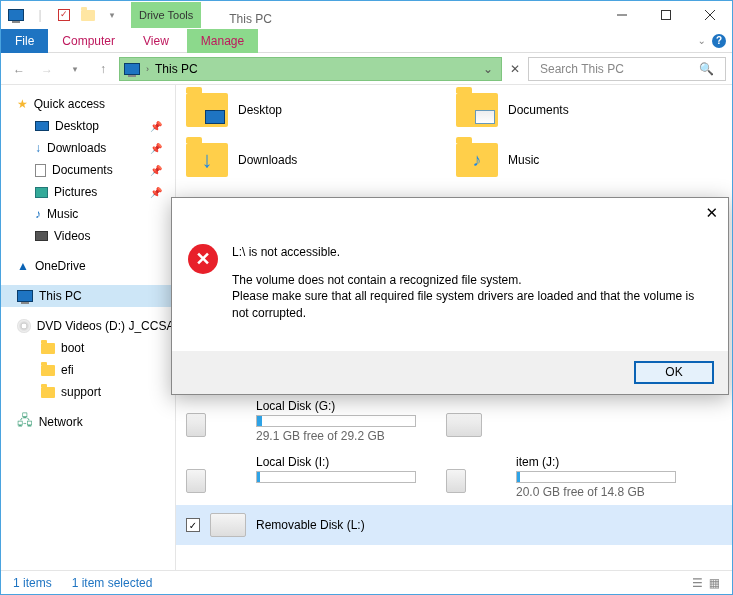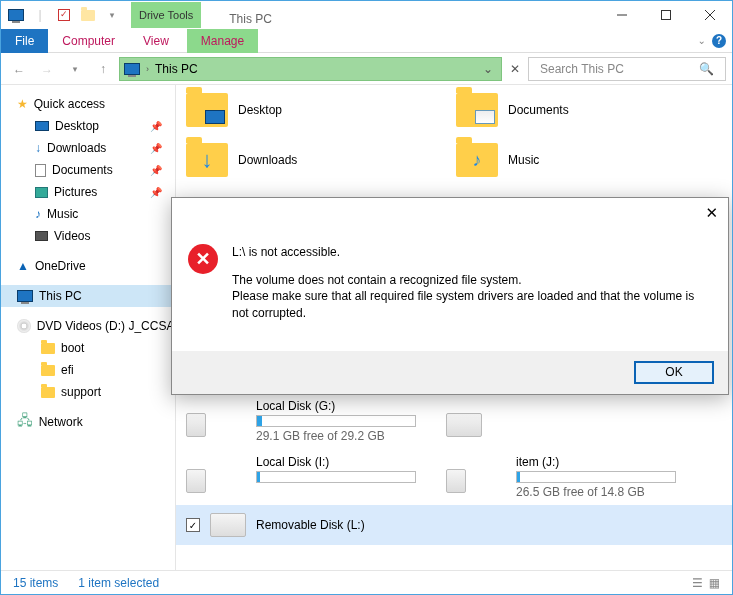--- a/index.html
+++ b/index.html
@@ -278,35 +278,35 @@
             </div>
         </div>
       </div>
       <div class="drive-tile">
         <div class="drive-i"></div>
         <div class="drive-info">
           <div>item (J:)</div>
           <div class="bar">
               <div class="fill" style="width:2%"></div>
             </div>
-          <div class="dfree">26.5 GB free of 14.8 GB</div>
+          <div class="dfree">20.0 GB free of 14.8 GB</div>
         </div>
       </div>
     </div>
 
     <div class="removable-row">
       <div class="chk">✓</div>
       <div class="drive-i" style="margin-top:0"></div>
       <span>Removable Disk (L:)</span>
     </div>
   </div>
 </div>
 
 <div class="status">
-  <span>15 items</span>
+  <span>1 items</span>
   <span>1 item selected</span>
   <div class="views">
     <span>☰</span>
     <span>▦</span>
   </div>
 </div>
 
 <div class="dialog">
   <div class="dlg-title">
     <span class="dlg-close">✕</span>

